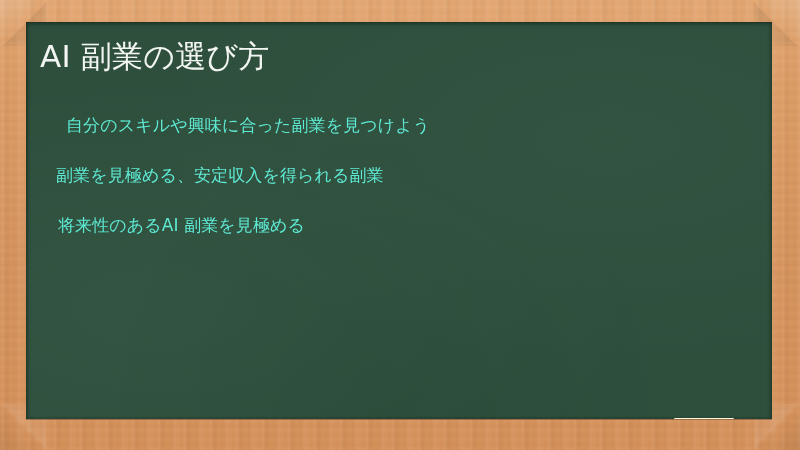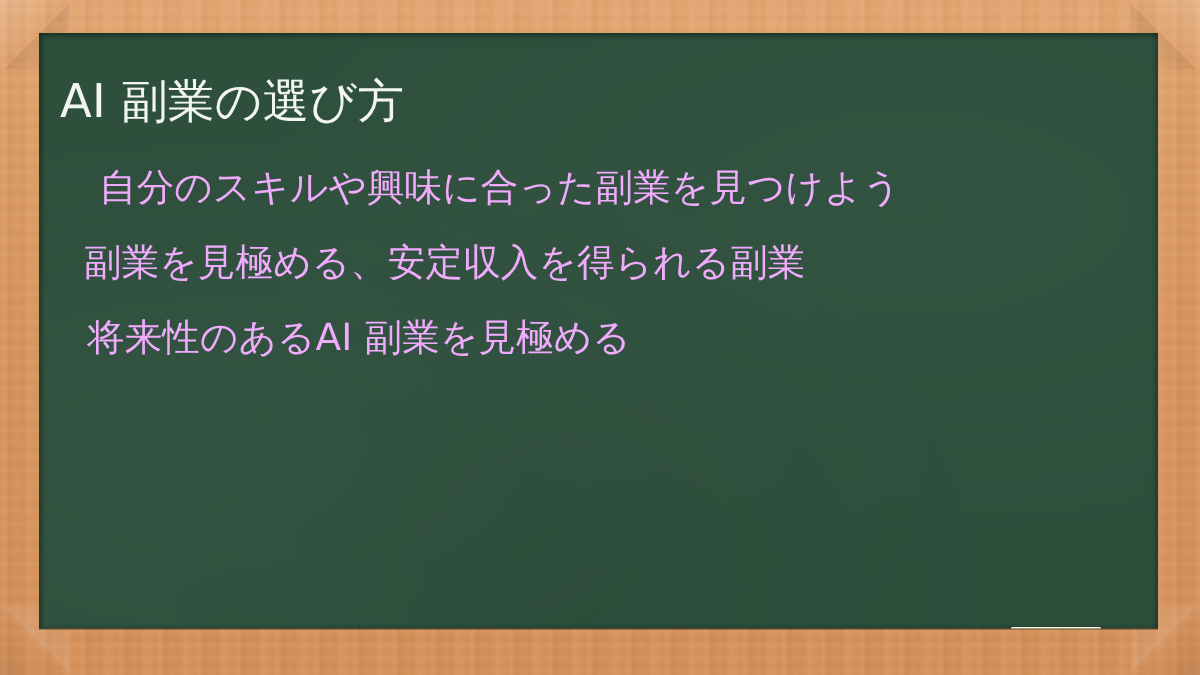--- a/index.html
+++ b/index.html
@@ -92,38 +92,38 @@
     background:
       radial-gradient(ellipse at 18% 72%, rgba(255,255,255,0.030), rgba(255,255,255,0) 58%),
       radial-gradient(ellipse at 78% 30%, rgba(255,255,255,0.022), rgba(255,255,255,0) 60%),
       radial-gradient(ellipse at 48% 95%, rgba(0,0,0,0.05), rgba(0,0,0,0) 55%);
   }
 
   
   .title {
     position: absolute;
     left: 14px;
-    top: 26px;
+    top: 14px;
     width: 700px;
     color: #f2f5f1;
     font-size: 31px;
     line-height: 40px;
     font-weight: 400;
     letter-spacing: 0.2px;
     white-space: nowrap;
   }
   .bullets {
     position: absolute;
     left: 28px;
     top: 78px;
     width: 700px;
   }
   .bullet {
-    color: #f0abfc;
-    font-size: 25px;
+    color: #5eead4;
+    font-size: 17px;
     line-height: 50px;
     font-weight: 400;
     white-space: nowrap;
     letter-spacing: 0.1px;
   }
   .bullet.b1 { padding-left: 12px; }
   .bullet.b2 { padding-left: 2px; }
   .bullet.b3 { padding-left: 4px; }
 
   

